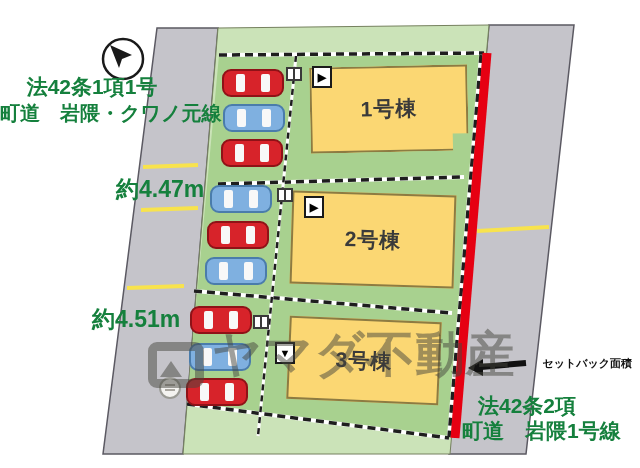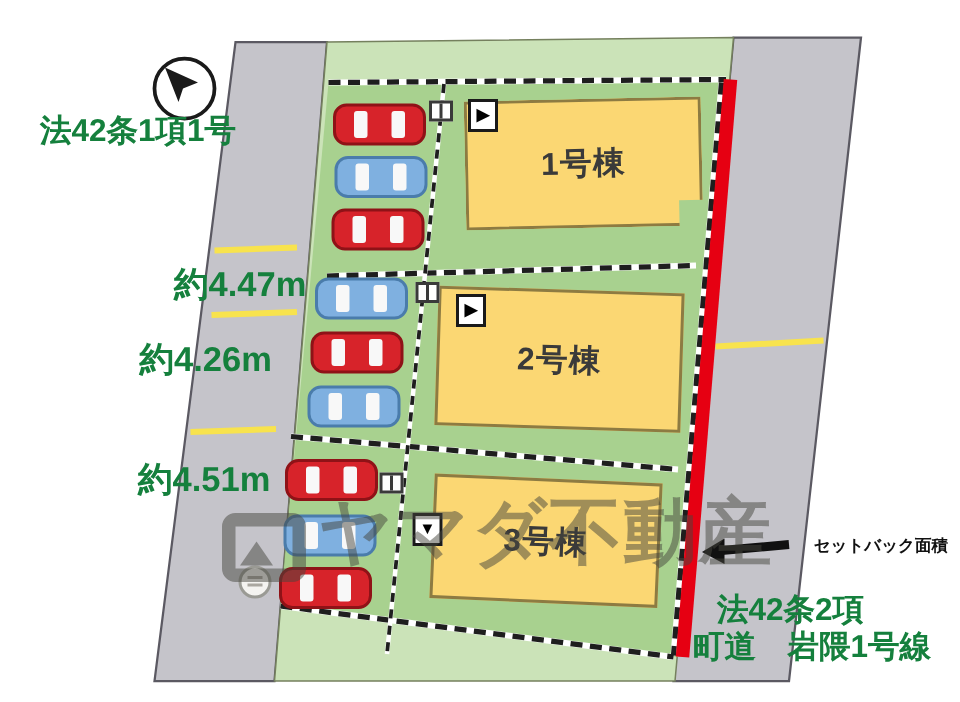--- a/index.html
+++ b/index.html
@@ -185,22 +185,22 @@
         <i class="w2"></i>
       </div>
     </div>
 
   <svg id="sbarrow" width="62" height="22" viewBox="0 0 62 22">
     <line x1="15" y1="11" x2="60" y2="7" stroke="#111" stroke-width="6"></line>
     <polygon points="2,12 17,3 17,20" fill="#111"></polygon>
   </svg>
 
   <div class="lbl" id="law1">法42条1項1号</div>
+  <div class="lbl" id="name1">町道　岩隈・クワノ元線</div>
   <div class="lbl" id="m447">約4.47m</div>
-  <div class="lbl" id="m426">約4.26m</div>
   <div class="lbl" id="m451">約4.51m</div>
   <div id="setbacktxt">
     <div class="s1">セットバック面積</div>
   </div>
   <div class="lbl" id="law2">法42条2項</div>
   <div class="lbl" id="name2">町道　岩隈1号線</div>
 
   <div id="watermark">
     <div id="wmlogo"></div>
     <div id="wmtext">ヤマダ不動産</div>

